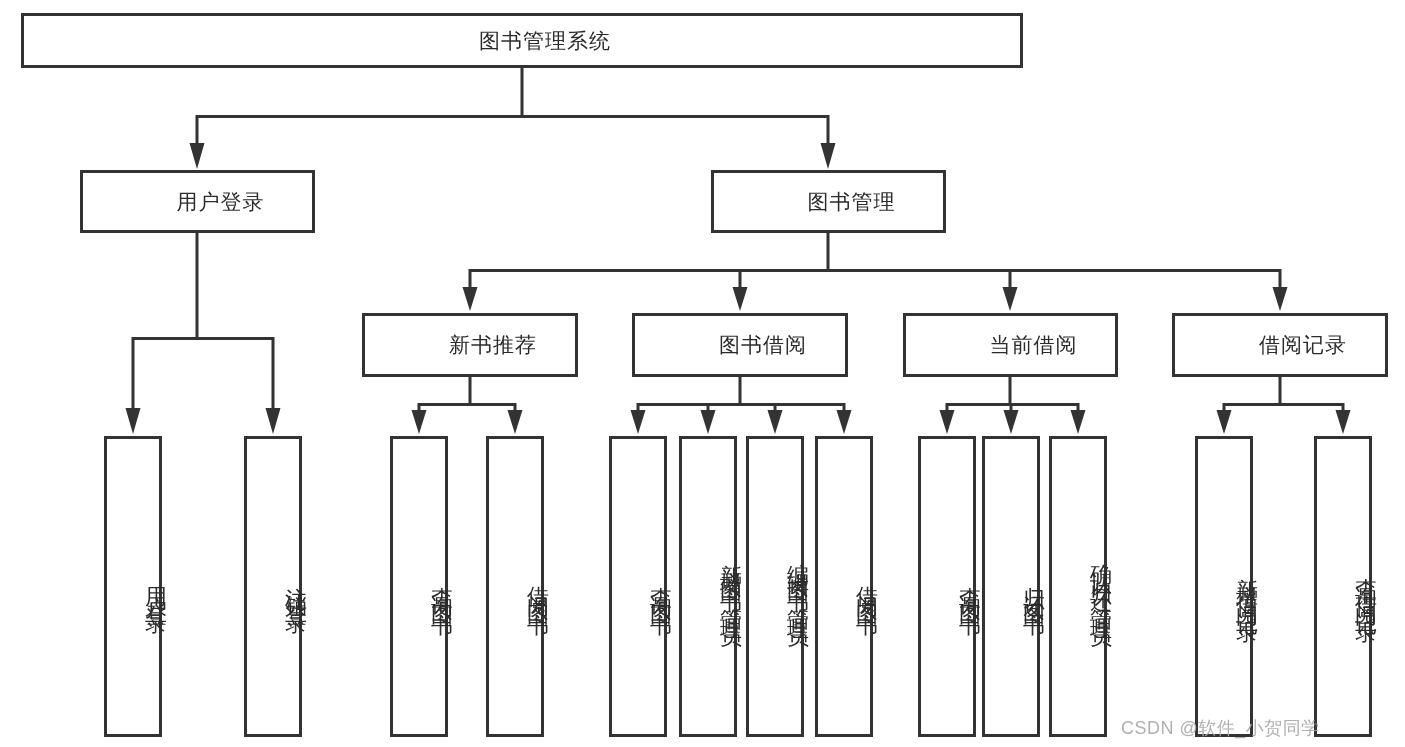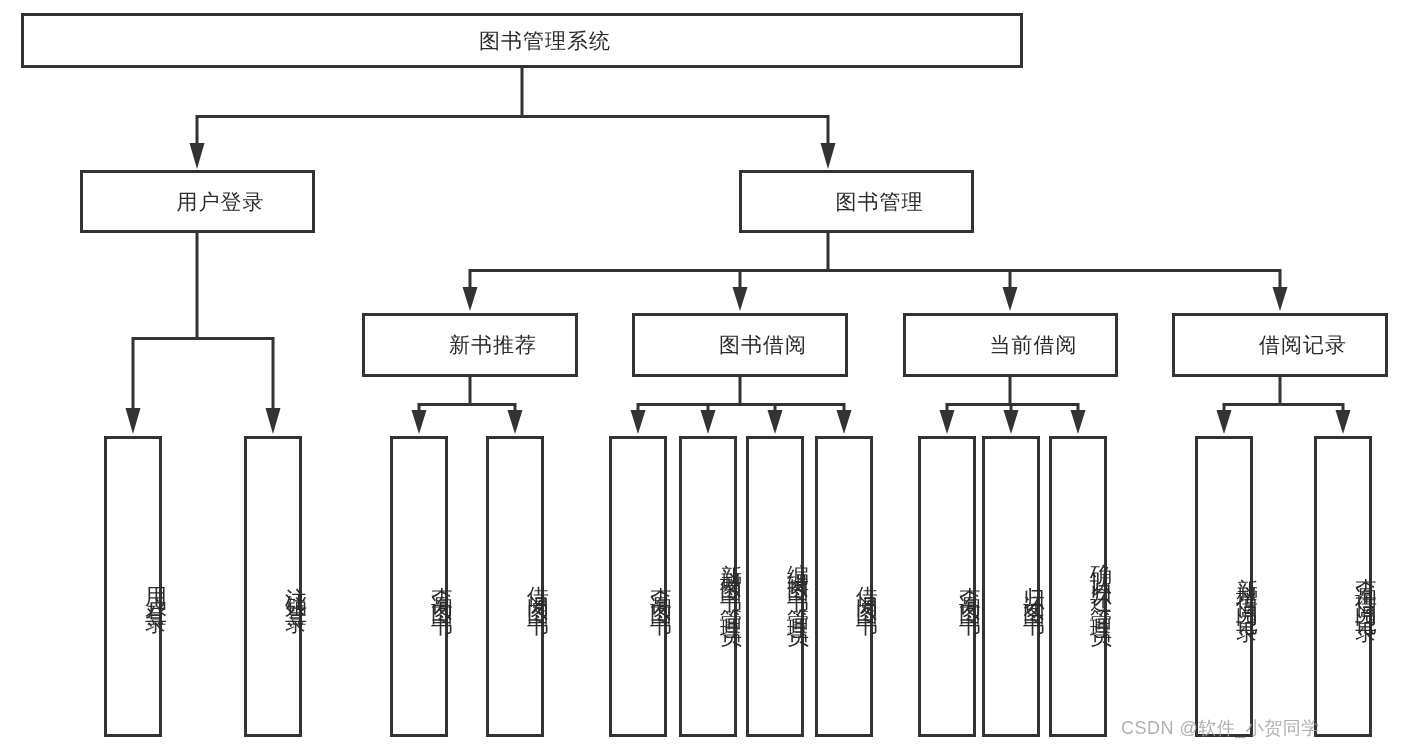--- a/index.html
+++ b/index.html
@@ -115,21 +115,21 @@
     </g>
   </svg>
 
   <div class="box h" style="left:21px; top:13px; width:1002px; height:55px;">
     <span class="label">图书管理系统</span>
   </div>
 
   <div class="box h" style="left:80px; top:170px; width:235px; height:63px;">
     <span class="label">用户登录</span>
   </div>
-  <div class="box h" style="left:711px; top:170px; width:235px; height:63px;margin-left:28px;">
+  <div class="box h" style="left:711px; top:170px; width:235px; height:63px;">
     <span class="label">图书管理</span>
   </div>
 
   <div class="box h" style="left:362px; top:313px; width:216px; height:64px;align-items:center;">
     <span class="label">新书推荐</span>
   </div>
   <div class="box h" style="left:632px; top:313px; width:216px; height:64px;">
     <span class="label">图书借阅</span>
   </div>
   <div class="box h" style="left:903px; top:313px; width:215px; height:64px;">

